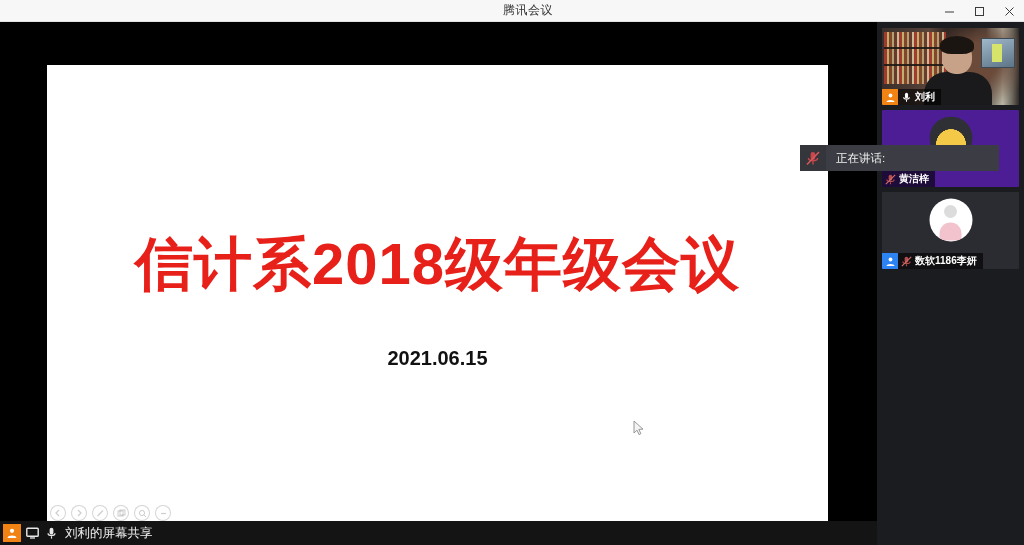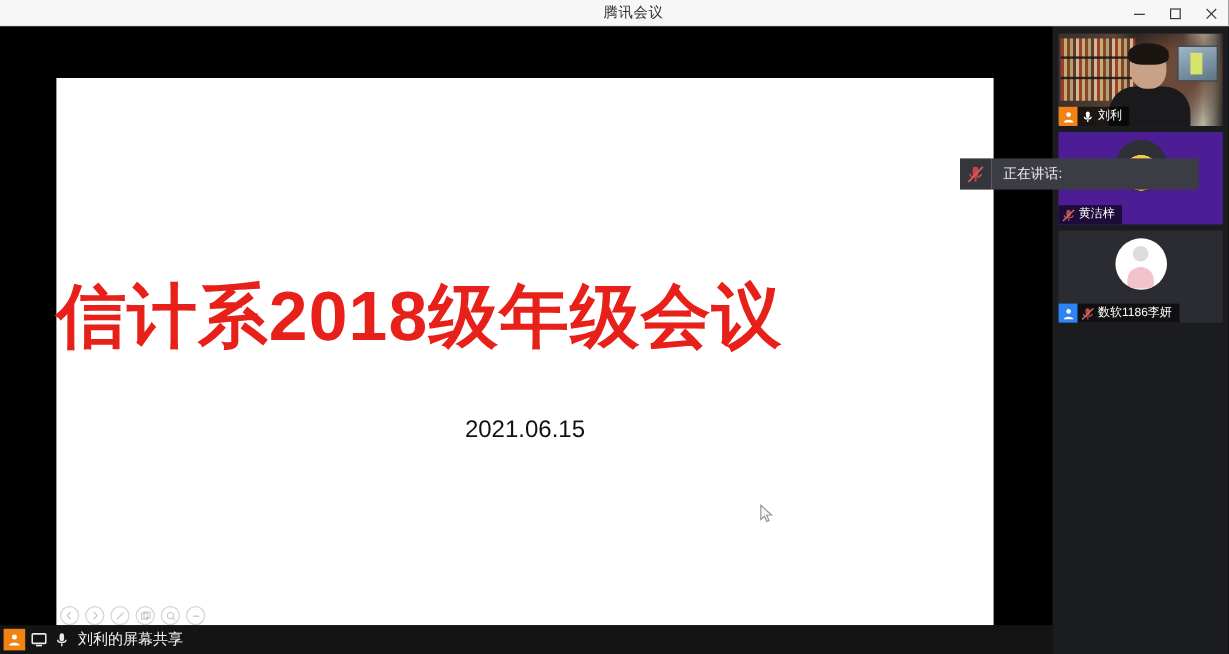--- a/index.html
+++ b/index.html
@@ -53,33 +53,34 @@
     background: #000;
   }
   
   #slide {
     position: absolute; left: 47px; top: 43px;
     width: 781px; height: 458px;
     background: #ffffff;
   }
   #slide-title {
     position: absolute; left: 0; right: 0; top: 170px;
+    text-align: center;
     color: #e8201a;
     font-size: 58px;
     font-weight: 700;
     letter-spacing: 1px;
     line-height: 1;
     font-family: "Liberation Sans", "DejaVu Sans", sans-serif;
   }
   #slide-date {
     position: absolute; left: 0; right: 0; top: 282px;
     text-align: center;
     color: #111;
     font-size: 20px;
-    font-weight: 400;
+    font-weight: 700;
   }
   
   #cursor {
     position: absolute; left: 633px; top: 398px;
     width: 12px; height: 17px;
     pointer-events: none;
   }
 
   
   #ppt-toolbar {
@@ -122,20 +123,21 @@
     margin-left: 2px;
   }
 
   
   #rail {
     position: absolute; left: 877px; top: 22px;
     width: 147px; height: 523px;
     background: #1b1c20;
     padding: 6px 5px 0 5px;
     overflow: hidden;
+    font-weight: bold;
   }
   .tile {
     position: relative;
     width: 137px; height: 77px;
     background: #2b2c31;
     margin-bottom: 5px;
     overflow: hidden;
     border-radius: 1px;
   }
   .tile.active { background: #4c1d95; }
@@ -274,21 +276,21 @@
     display: flex; align-items: center; justify-content: center;
   }
   .name-txt {
     font-size: 10px; color: #ffffff;
     white-space: nowrap;
     line-height: 16px;
   }
 
   
   #speaking {
-    position: absolute; left: 800px; top: 132px;
+    position: absolute; left: 800px; top: 145px;
     height: 26px;
     display: flex; align-items: center;
     z-index: 20;
   }
   #speaking .sp-mic {
     width: 26px; height: 26px;
     background: #35363c;
     display: flex; align-items: center; justify-content: center;
     flex: 0 0 auto;
   }

